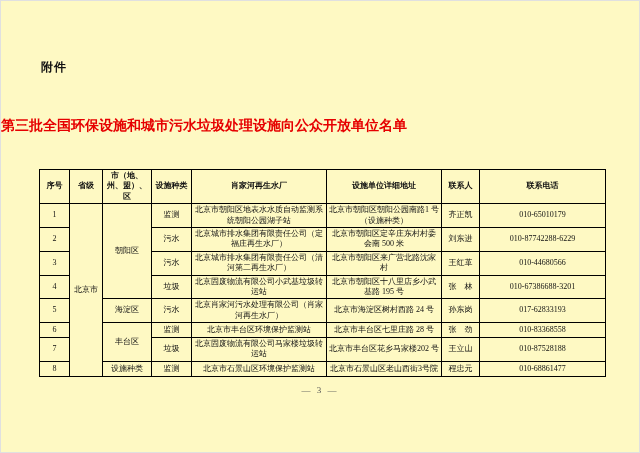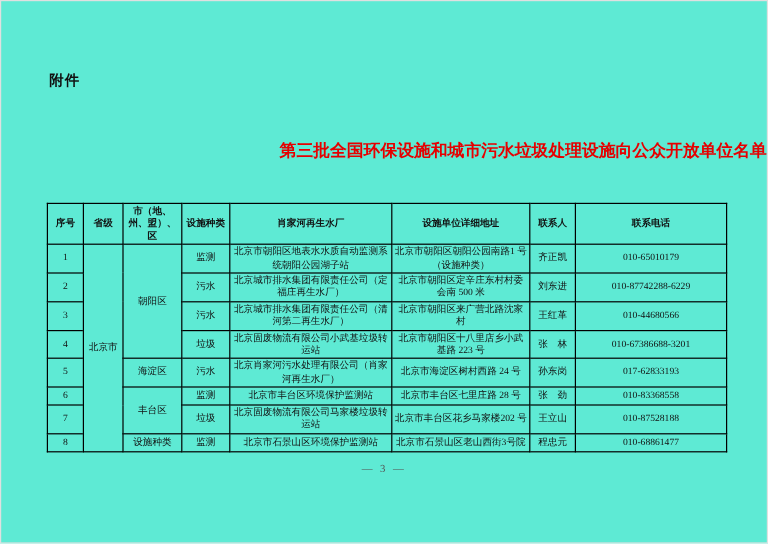--- a/index.html
+++ b/index.html
@@ -2,40 +2,40 @@
 <html><head>
 <meta charset="utf-8">
 <style>
   * { margin: 0; padding: 0; box-sizing: border-box; }
   html, body { background: #ffffff; }
   body { font-family: "Liberation Serif", "DejaVu Serif", serif; }
   .page {
     position: relative;
     width: 640px;
     height: 453px;
-    background: #5eead4;
+    background: #fef9c3;
     border: 1px solid #e0e0e0;
     overflow: hidden;
     color: #111111;
   }
   .attachment {
     position: absolute;
     left: 40px;
     top: 58px;
     font-size: 12px;
     font-weight: bold;
     letter-spacing: 1px;
     color: #111111;
   }
   .doc-title {
     position: absolute;
     left: 0;
     top: 116px;
     width: 100%;
-    text-align: right;
+    text-align: left;
     font-size: 14px;
     font-weight: bold;
     color: #e60000;
   }
   table.roster {
     position: absolute;
     left: 38px;
     top: 168px;
     width: 566px;
     border-collapse: collapse;
@@ -125,21 +125,21 @@
       <td>北京城市排水集团有限责任公司（清河第二再生水厂）</td>
       <td>北京市朝阳区来广营北路沈家村</td>
       <td>王红革</td>
       <td>010-44680566</td>
     </tr>
 
     <tr class="h2">
       <td>4</td>
       <td>垃圾</td>
       <td>北京固废物流有限公司小武基垃圾转运站</td>
-      <td>北京市朝阳区十八里店乡小武基路 223 号</td>
+      <td>北京市朝阳区十八里店乡小武基路 195 号</td>
       <td>张　林</td>
       <td>010-67386688-3201</td>
     </tr>
 
     <tr class="h2">
       <td>5</td>
       <td>海淀区</td>
       <td>污水</td>
       <td>北京肖家河污水处理有限公司（肖家河再生水厂）</td>
       <td>北京市海淀区树村西路 24 号</td>

